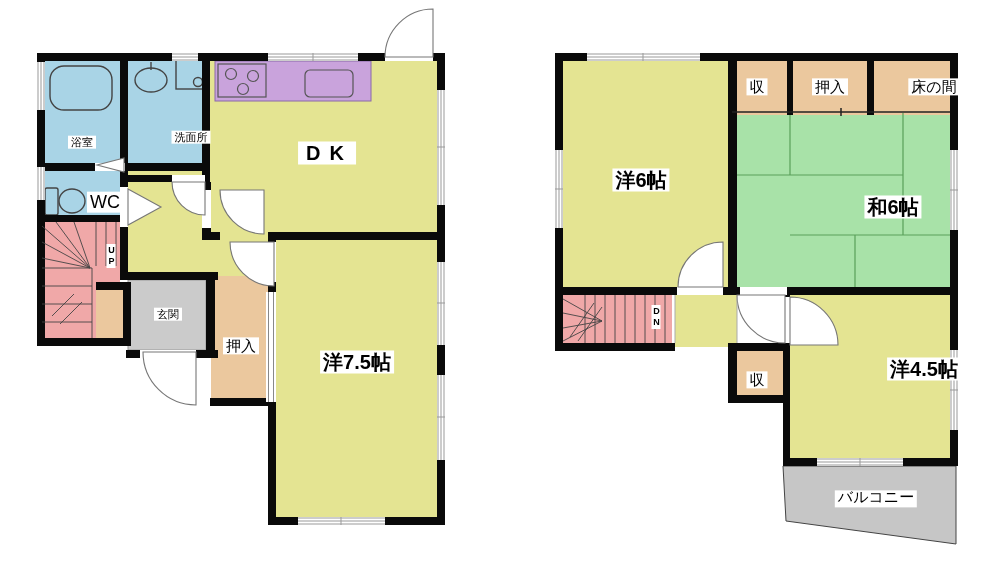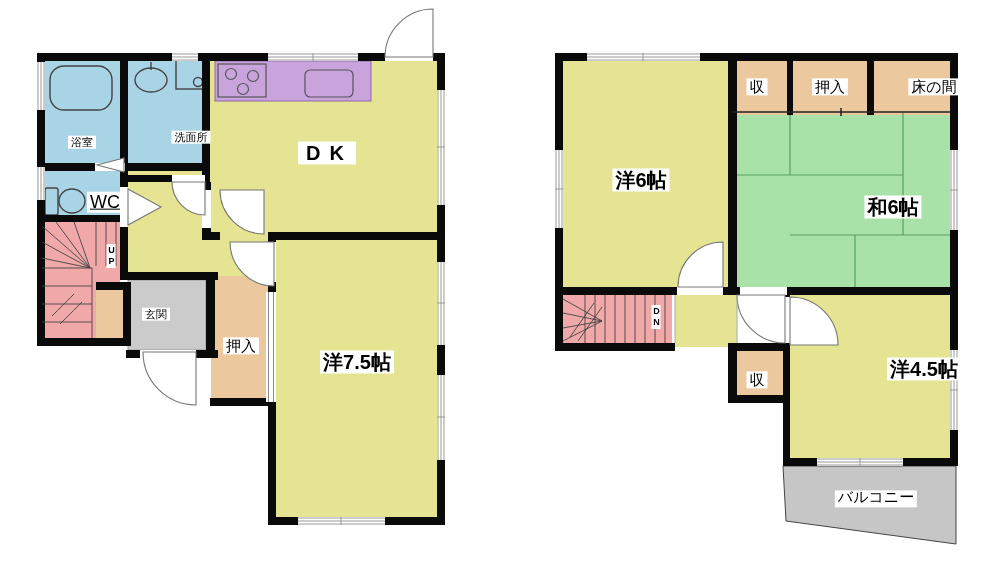--- a/index.html
+++ b/index.html
@@ -213,23 +213,23 @@
       <path d="M602,321 L563,299 M602,321 L563,313 M602,321 L563,328 M602,321 L563,341"></path>
       <path d="M570,337 L594,303 M578,341 L602,307"></path>
     </g>
     <path d="M675,295 V343 M737,297 V343" stroke="#aaa" stroke-width="1" fill="none"></path>
   </g>
 </svg>
 
 <div class="lbl s16" style="left:82px;top:142px;">浴室</div>
 <div class="lbl s16" style="left:165px;top:137px;margin-left:26px;">洗面所</div>
 <div class="lbl dk" style="left:327px;top:153px;">DK</div>
-<div class="lbl s18" style="left:105px;top:202px;text-decoration:underline;">WC</div>
+<div class="lbl s18" style="left:105px;top:202px;">WC</div>
 <div class="lbl vert" style="left:111px;top:256px;">UP</div>
-<div class="lbl s16" style="left:156px;top:314px;">玄関</div>
+<div class="lbl s16" style="left:168px;top:314px;">玄関</div>
 <div class="lbl s15" style="left:241px;top:346px;">押入</div>
 <div class="lbl s20" style="left:357px;top:362px;">洋7.5帖</div>
 
 <div class="lbl s20" style="left:641px;top:180px;">洋6帖</div>
 <div class="lbl s15" style="left:757px;top:87px;">収</div>
 <div class="lbl s15" style="left:830px;top:87px;">押入</div>
 <div class="lbl s15" style="left:914px;top:87px;margin-left:20px;">床の間</div>
 <div class="lbl s20" style="left:893px;top:207px;">和6帖</div>
 <div class="lbl vert" style="left:656px;top:317px;">DN</div>
 <div class="lbl s15" style="left:757px;top:380px;">収</div>

